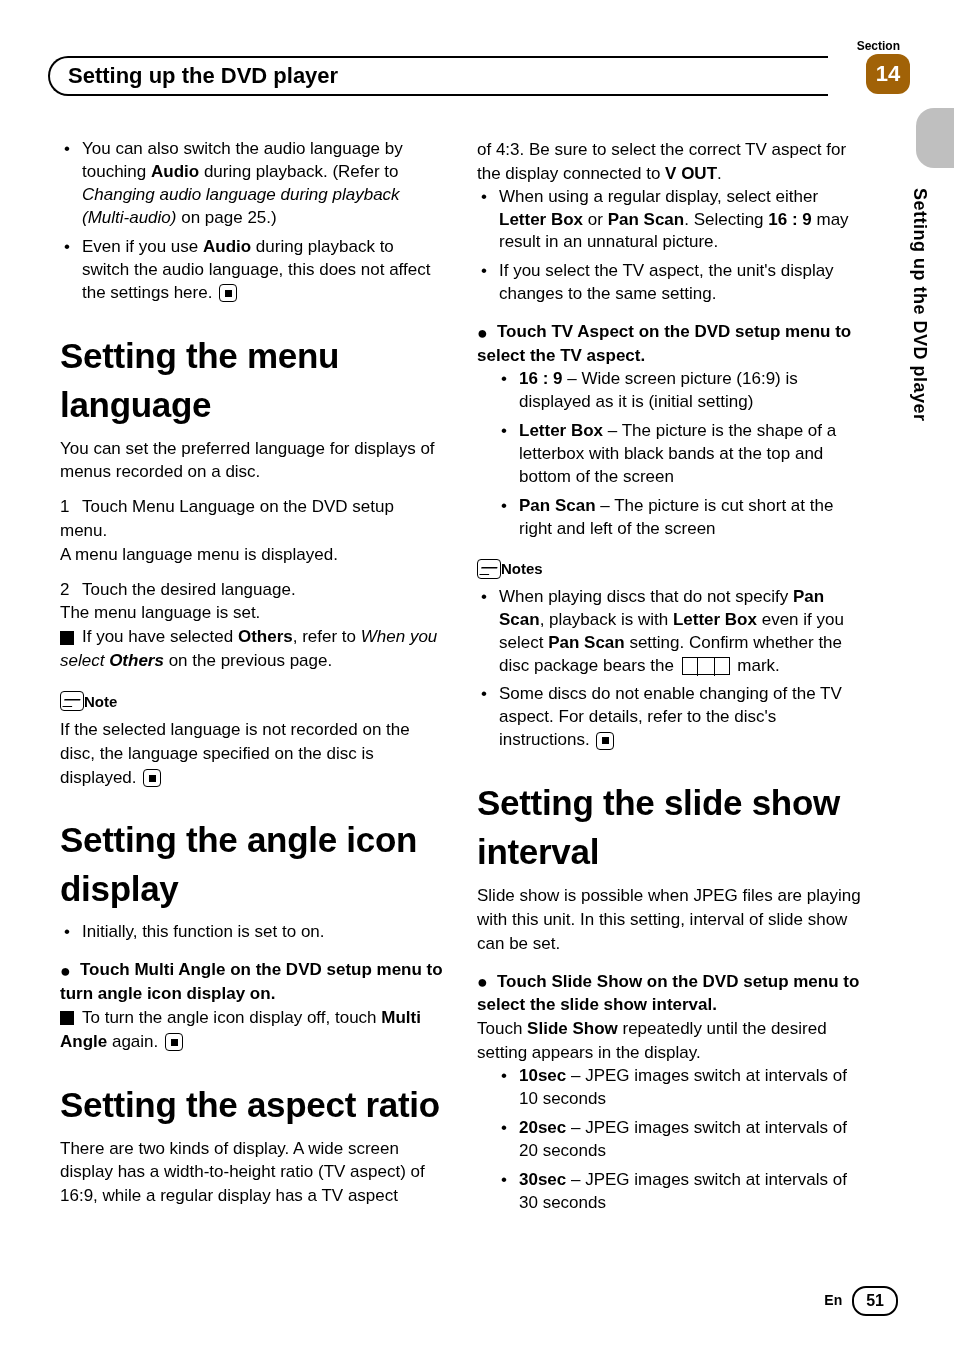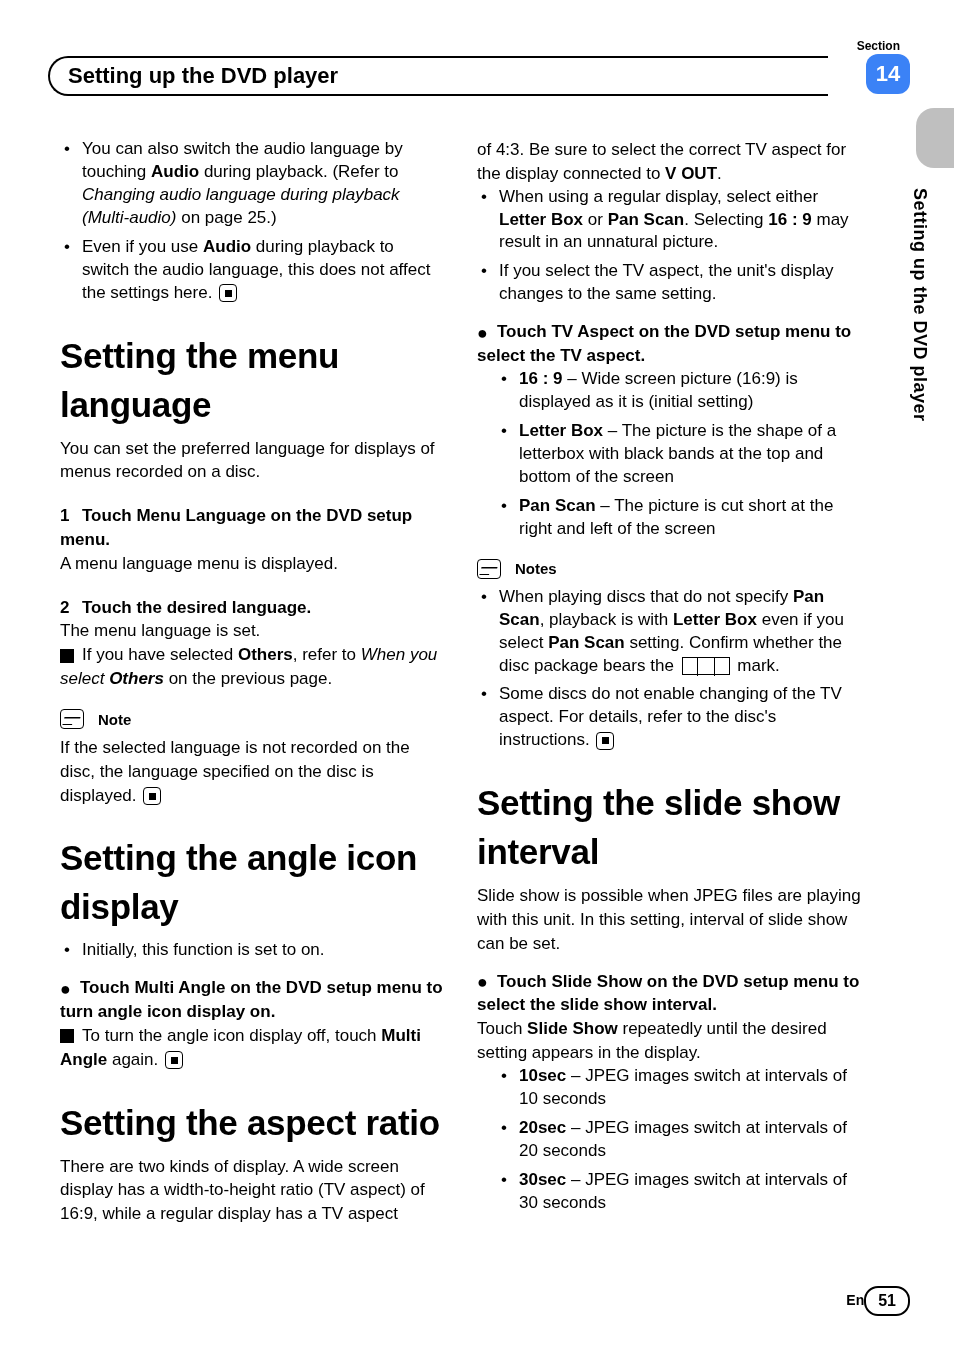--- a/index.html
+++ b/index.html
@@ -19,21 +19,21 @@
     right: 54px;
     font-size: 12px;
     font-weight: bold;
   }
   .section-badge {
     position: absolute;
     top: 54px;
     right: 44px;
     width: 44px;
     height: 40px;
-    background: #3b82f6;
+    background: #a16207;
     border-radius: 12px;
     color: #fff;
     font-weight: bold;
     font-size: 22px;
     display: flex;
     align-items: center;
     justify-content: center;
   }
   .side-pill {
     position: absolute;
@@ -93,29 +93,29 @@
     margin-top: 26px;
     margin-bottom: 8px;
     letter-spacing: -0.3px;
   }
   p.intro { margin-bottom: 8px; }
   .ul-bullets { list-style: none; padding-left: 0; }
   .ul-bullets > li { position: relative; padding-left: 22px; margin-bottom: 6px; line-height: 1.35; }
   .ul-bullets > li::before { content: "•"; position: absolute; left: 4px; top: 0; font-size: 17px; }
   .ul-bullets.l2 > li { padding-left: 42px; }
   .ul-bullets.l2 > li::before { left: 24px; }
-  .step-head { font-weight: bold; margin-top: 20px; }
+  .step-head { font-weight: normal; margin-top: 11px; }
   .step-head .num { display:inline-block; width:22px; }
   .note-box { margin-top: 18px; }
   .note-label {
     display:inline-flex;
     align-items:center;
     font-weight:bold;
     font-size:15px;
-    gap:14px;
+    gap:0;
   }
   .note-icon {
     width:24px; height:20px;
     border:1.5px solid #000;
     border-radius:4px;
     position:relative;
     display:inline-block;
     background:#fff;
   }
   .note-icon::after{
@@ -148,23 +148,24 @@
   .panscan-mark::after{
     content:"";position:absolute;left:14px;right:14px;top:-1.5px;bottom:-1.5px;
     border-left:1.5px solid #000;border-right:1.5px solid #000;
   }
   .lead-bullet { font-weight:bold; margin-top:14px; }
   .lead-bullet .dot{display:inline-block;width:20px;font-size:18px;line-height:0;vertical-align:middle;}
   .blk{display:inline-block;width:14px;height:14px;background:#000;vertical-align:middle;margin-right:8px;}
   .footer {
     position:absolute;
     bottom:36px;
-    right:44px;
+    right:56px;
     display:flex;
     align-items:center;
+    gap:10px;
   }
   .footer .en{font-weight:bold;font-size:14px;}
   .footer .pagenum{
     border:2px solid #000;
     border-radius:14px;
     padding:2px 12px;
     font-weight:bold;
     font-size:16px;
   }
   i.em{font-style:italic;}

